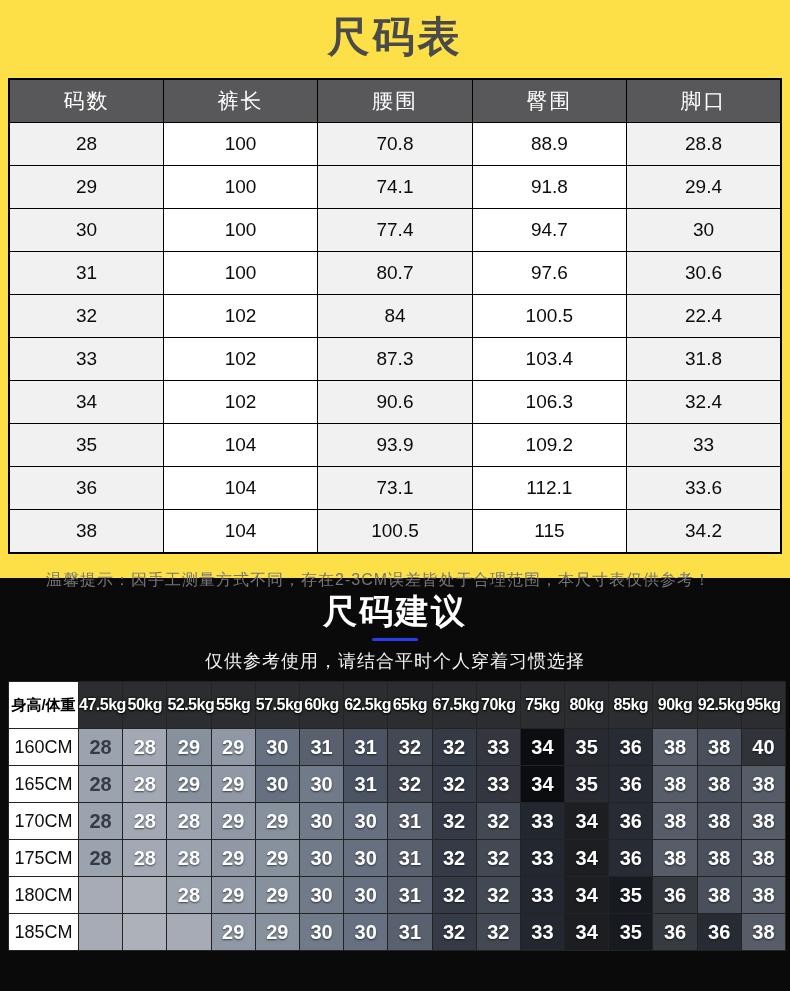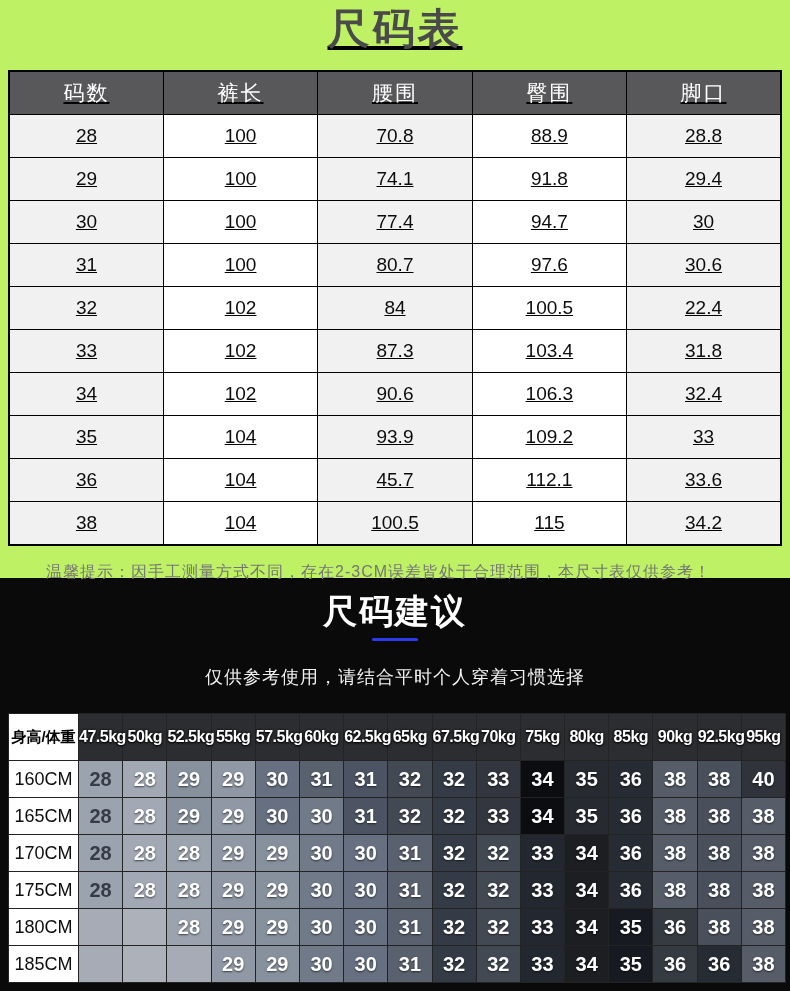--- a/index.html
+++ b/index.html
@@ -6,22 +6,22 @@
   body{
     width:790px;height:991px;
     font-family:"Liberation Sans","DejaVu Sans",sans-serif;
     background:#f5f5f6;
     overflow:hidden;
   }
   
   .top-section{
     box-sizing:border-box;
     height:578px;
-    background:#bef264;
-    text-decoration:underline;
+    background:#fde047;
+    padding-top:8px;
   }
   .chart-title{
     margin:0;
     height:58px;line-height:58px;
     text-align:center;
     font-size:42px;font-weight:900;
     color:#4a4a4b;letter-spacing:3px;
   }
   table.size-table{
     width:774px;margin:12px 16px 0 8px;
@@ -54,21 +54,21 @@
   .advice-title{
     margin:0;height:40px;line-height:40px;
     text-align:center;color:#fff;
     font-size:34px;font-weight:800;letter-spacing:2px;
   }
   .accent-line{
     width:46px;height:3px;margin:7px auto 9px auto;
     border-radius:2px;
   }
   .advice-subtitle{
-    margin:16px;height:22px;line-height:22px;
+    margin:0;height:22px;line-height:22px;
     text-align:center;color:#f2f2f2;
     font-size:18px;letter-spacing:1px;
   }
   table.matrix{
     width:778px;margin:9px 0 0 8px;
     border-collapse:collapse;table-layout:fixed;
   }
   table.matrix col.label-col{width:70px;}
   table.matrix th,table.matrix td{
     border:1px solid #232323;
@@ -169,21 +169,21 @@
         <tr>
           <td>35</td>
           <td>104</td>
           <td>93.9</td>
           <td>109.2</td>
           <td>33</td>
         </tr>
         <tr>
           <td>36</td>
           <td>104</td>
-          <td>45.7</td>
+          <td>73.1</td>
           <td>112.1</td>
           <td>33.6</td>
         </tr>
         <tr>
           <td>38</td>
           <td>104</td>
           <td>100.5</td>
           <td>115</td>
           <td>34.2</td>
         </tr>

